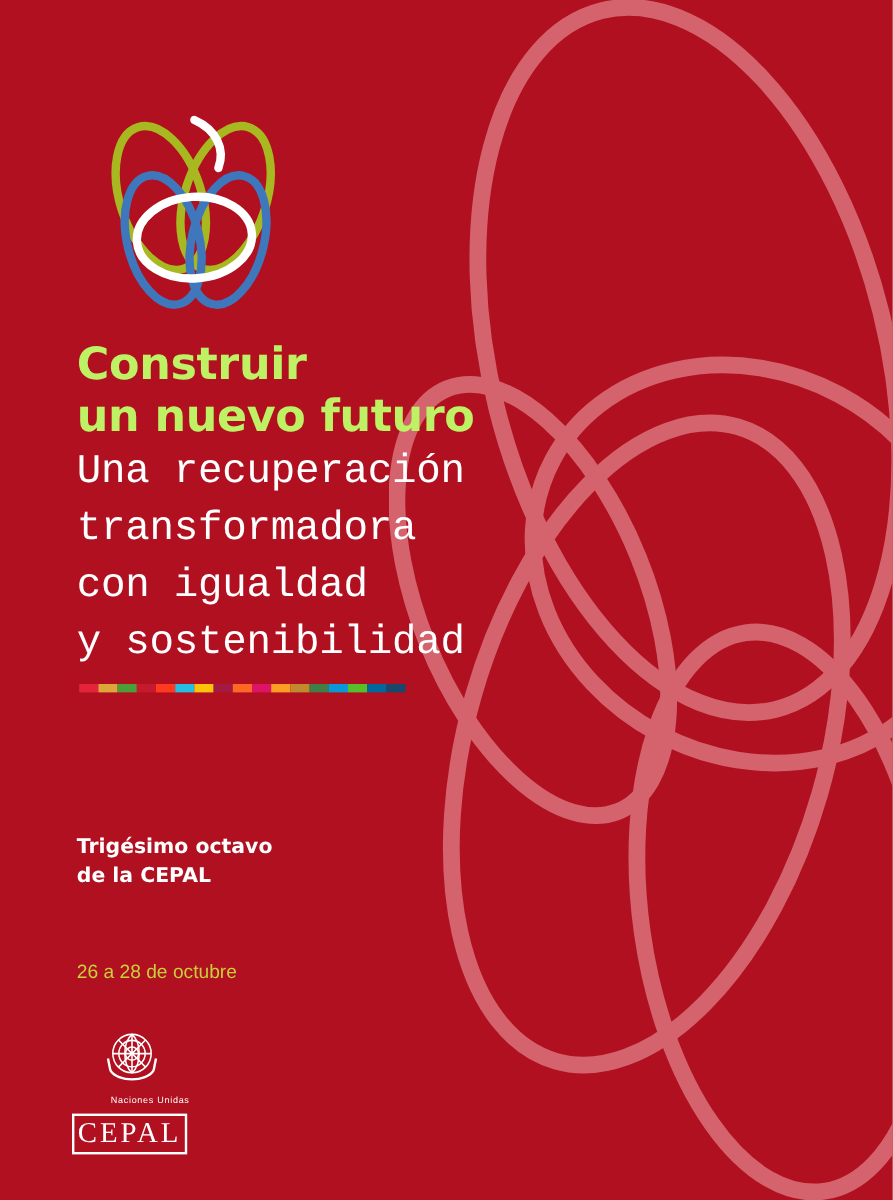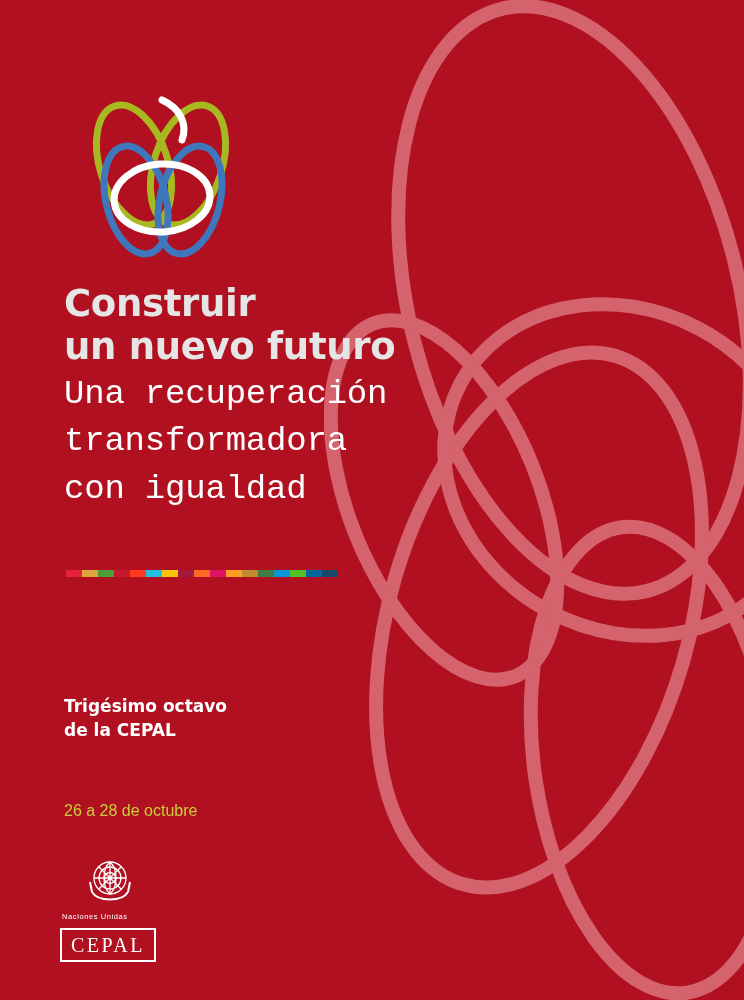--- a/index.html
+++ b/index.html
@@ -42,21 +42,21 @@
     position: absolute;
     left: 64px;
     top: 282px;
     width: 340px;
   }
   .title-strong {
     font-family: "DejaVu Sans", sans-serif;
     font-weight: bold;
     font-size: 37px;
     line-height: 1.17;
-    color: #e5e5e5;
+    color: #bef264;
     letter-spacing: -0.3px;
   }
   .title-light {
     font-family: Liberation Mono, monospace;
     font-weight: 300;
     font-size: 34px;
     line-height: 1.28;
     color: #ffffff;
     margin-top: 4px;
     letter-spacing: -0.2px;
@@ -102,21 +102,21 @@
     font-size: 16px;
     color: #c8cf3a;
   }
 
   
   .un-emblem {
     position: absolute;
     left: 62px;
     top: 852px;
     width: 96px;
-    text-align: left;
+    text-align: right;
   }
   .un-emblem svg { display: block; margin: 0 auto; }
   .un-emblem .un-label {
     margin-top: 4px;
     font-family: "Liberation Sans", sans-serif;
     font-size: 7.5px;
     letter-spacing: 0.6px;
     color: #ffffff;
   }
 
@@ -126,21 +126,21 @@
     left: 60px;
     top: 928px;
     width: 96px;
     height: 34px;
     border: 2px solid #ffffff;
     color: #ffffff;
     display: flex;
     align-items: center;
     justify-content: center;
     font-family: "Liberation Serif", serif;
-    font-size: 20px;
+    font-size: 24px;
     letter-spacing: 2.5px;
   }
 </style>
 </head>
 <body>
 
 <div class="cover">
 
   <div class="bg-art">
     <svg width="420" height="1000" viewBox="0 0 420 1000" xmlns="http://www.w3.org/2000/svg">
@@ -166,20 +166,21 @@
       </g>
     </svg>
   </div>
 
   <div class="title-block">
     <div class="title-strong">Construir</div>
     <div class="title-strong">un nuevo futuro</div>
     <div class="title-light">Una recuperación</div>
     <div class="title-light">transformadora</div>
     <div class="title-light">con igualdad</div>
+    <div class="title-light">y sostenibilidad</div>
   </div>
 
   <div class="sdg-bar" id="sdg-bar">
       <span style="background: rgb(229, 36, 59);"></span>
       <span style="background: rgb(221, 166, 58);"></span>
       <span style="background: rgb(76, 159, 56);"></span>
       <span style="background: rgb(197, 25, 45);"></span>
       <span style="background: rgb(255, 58, 33);"></span>
       <span style="background: rgb(38, 189, 226);"></span>
       <span style="background: rgb(252, 195, 11);"></span>

